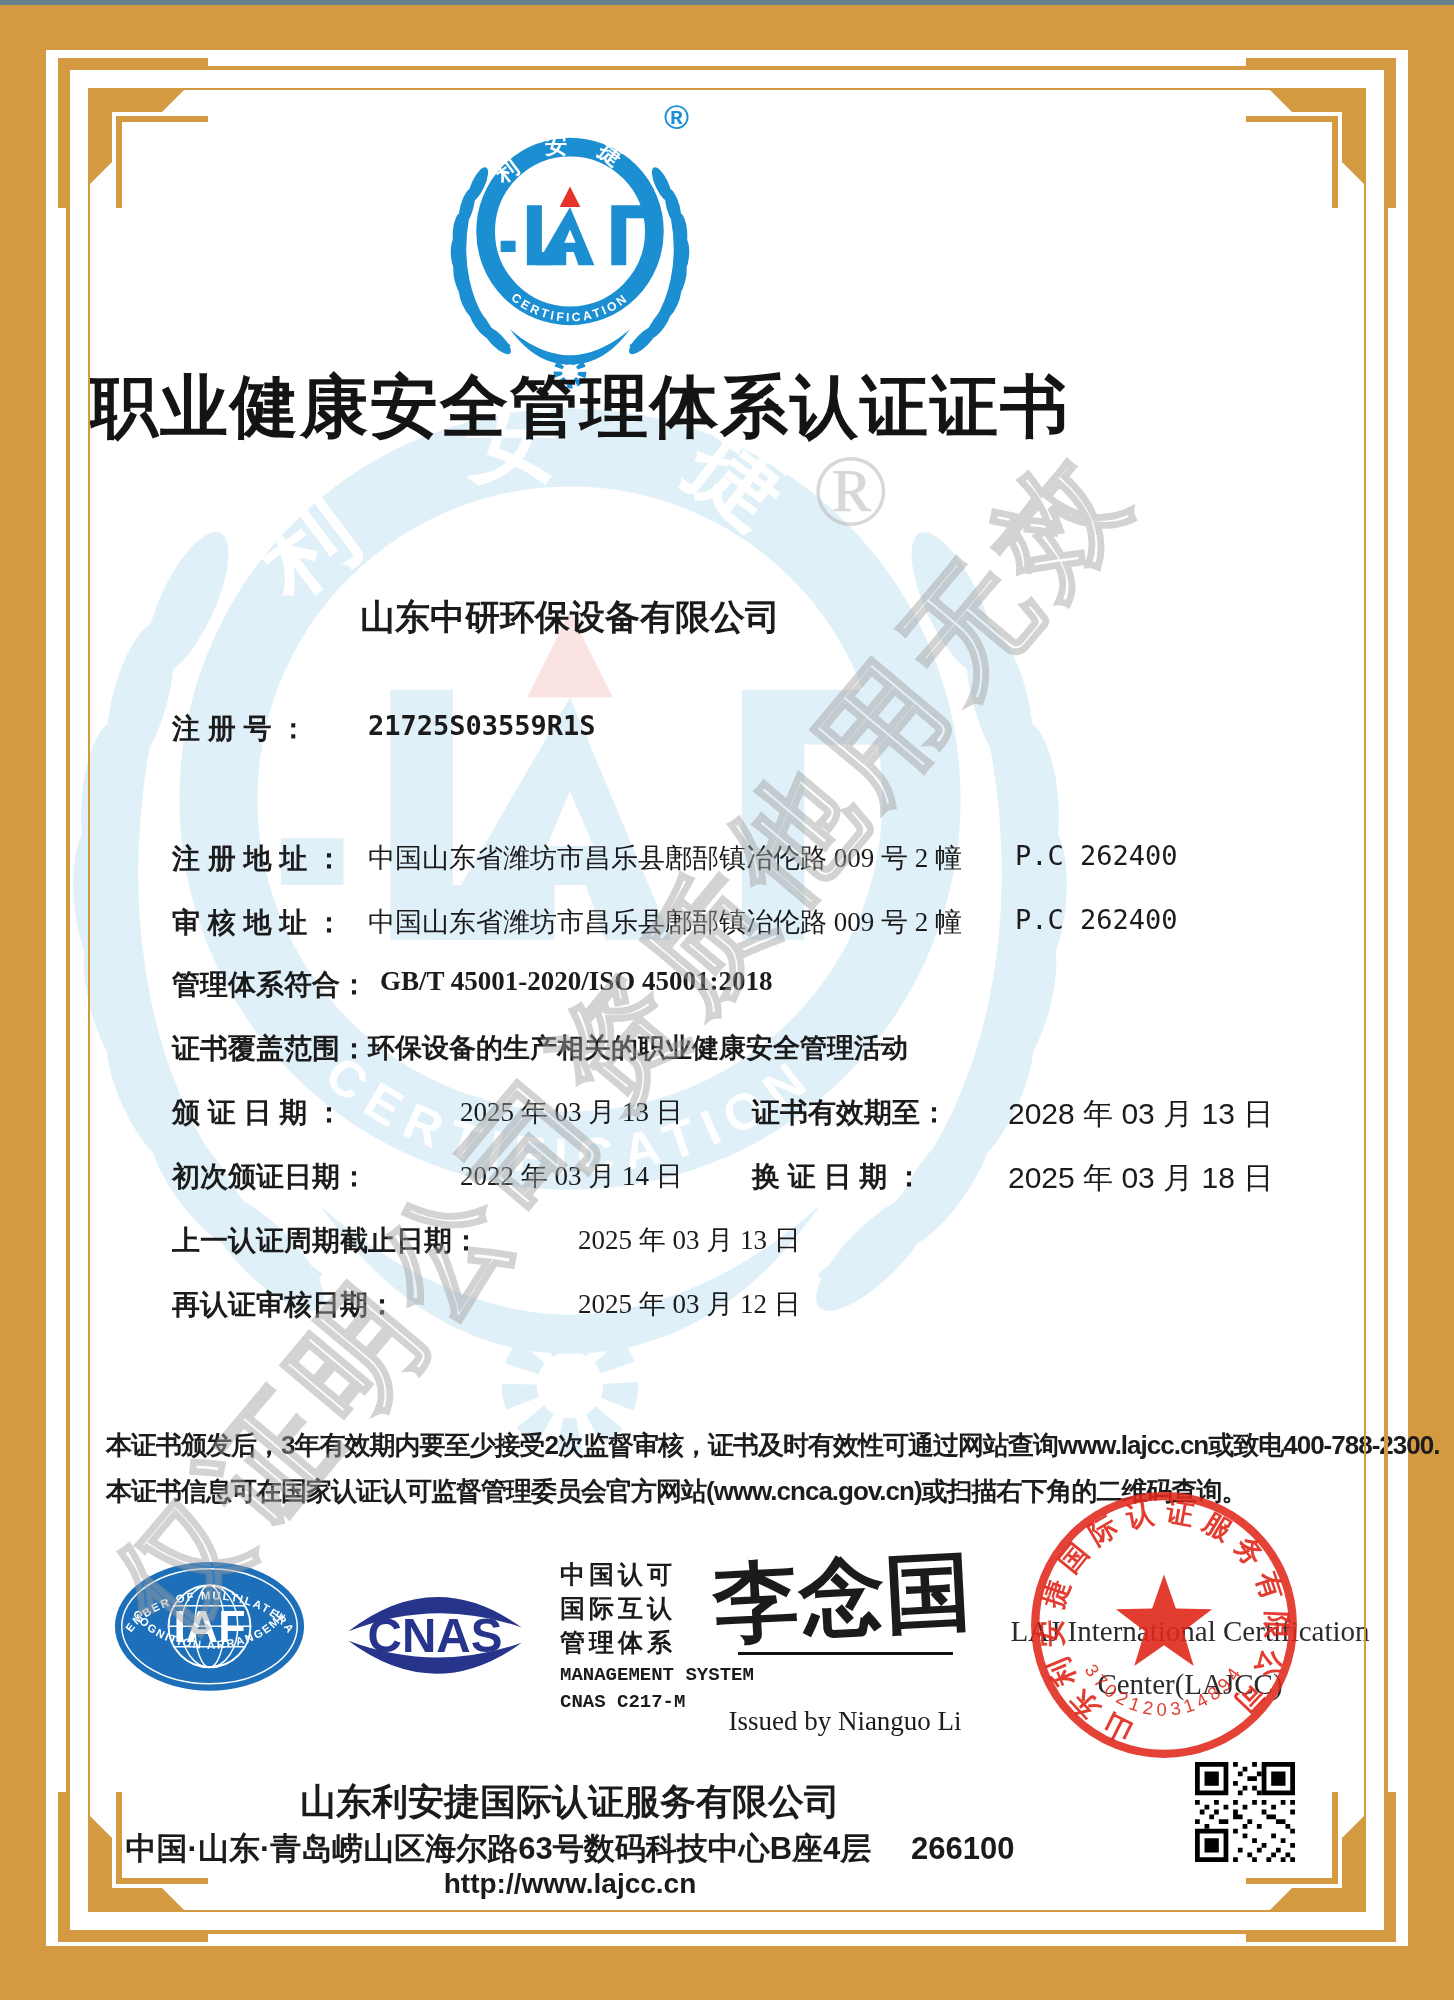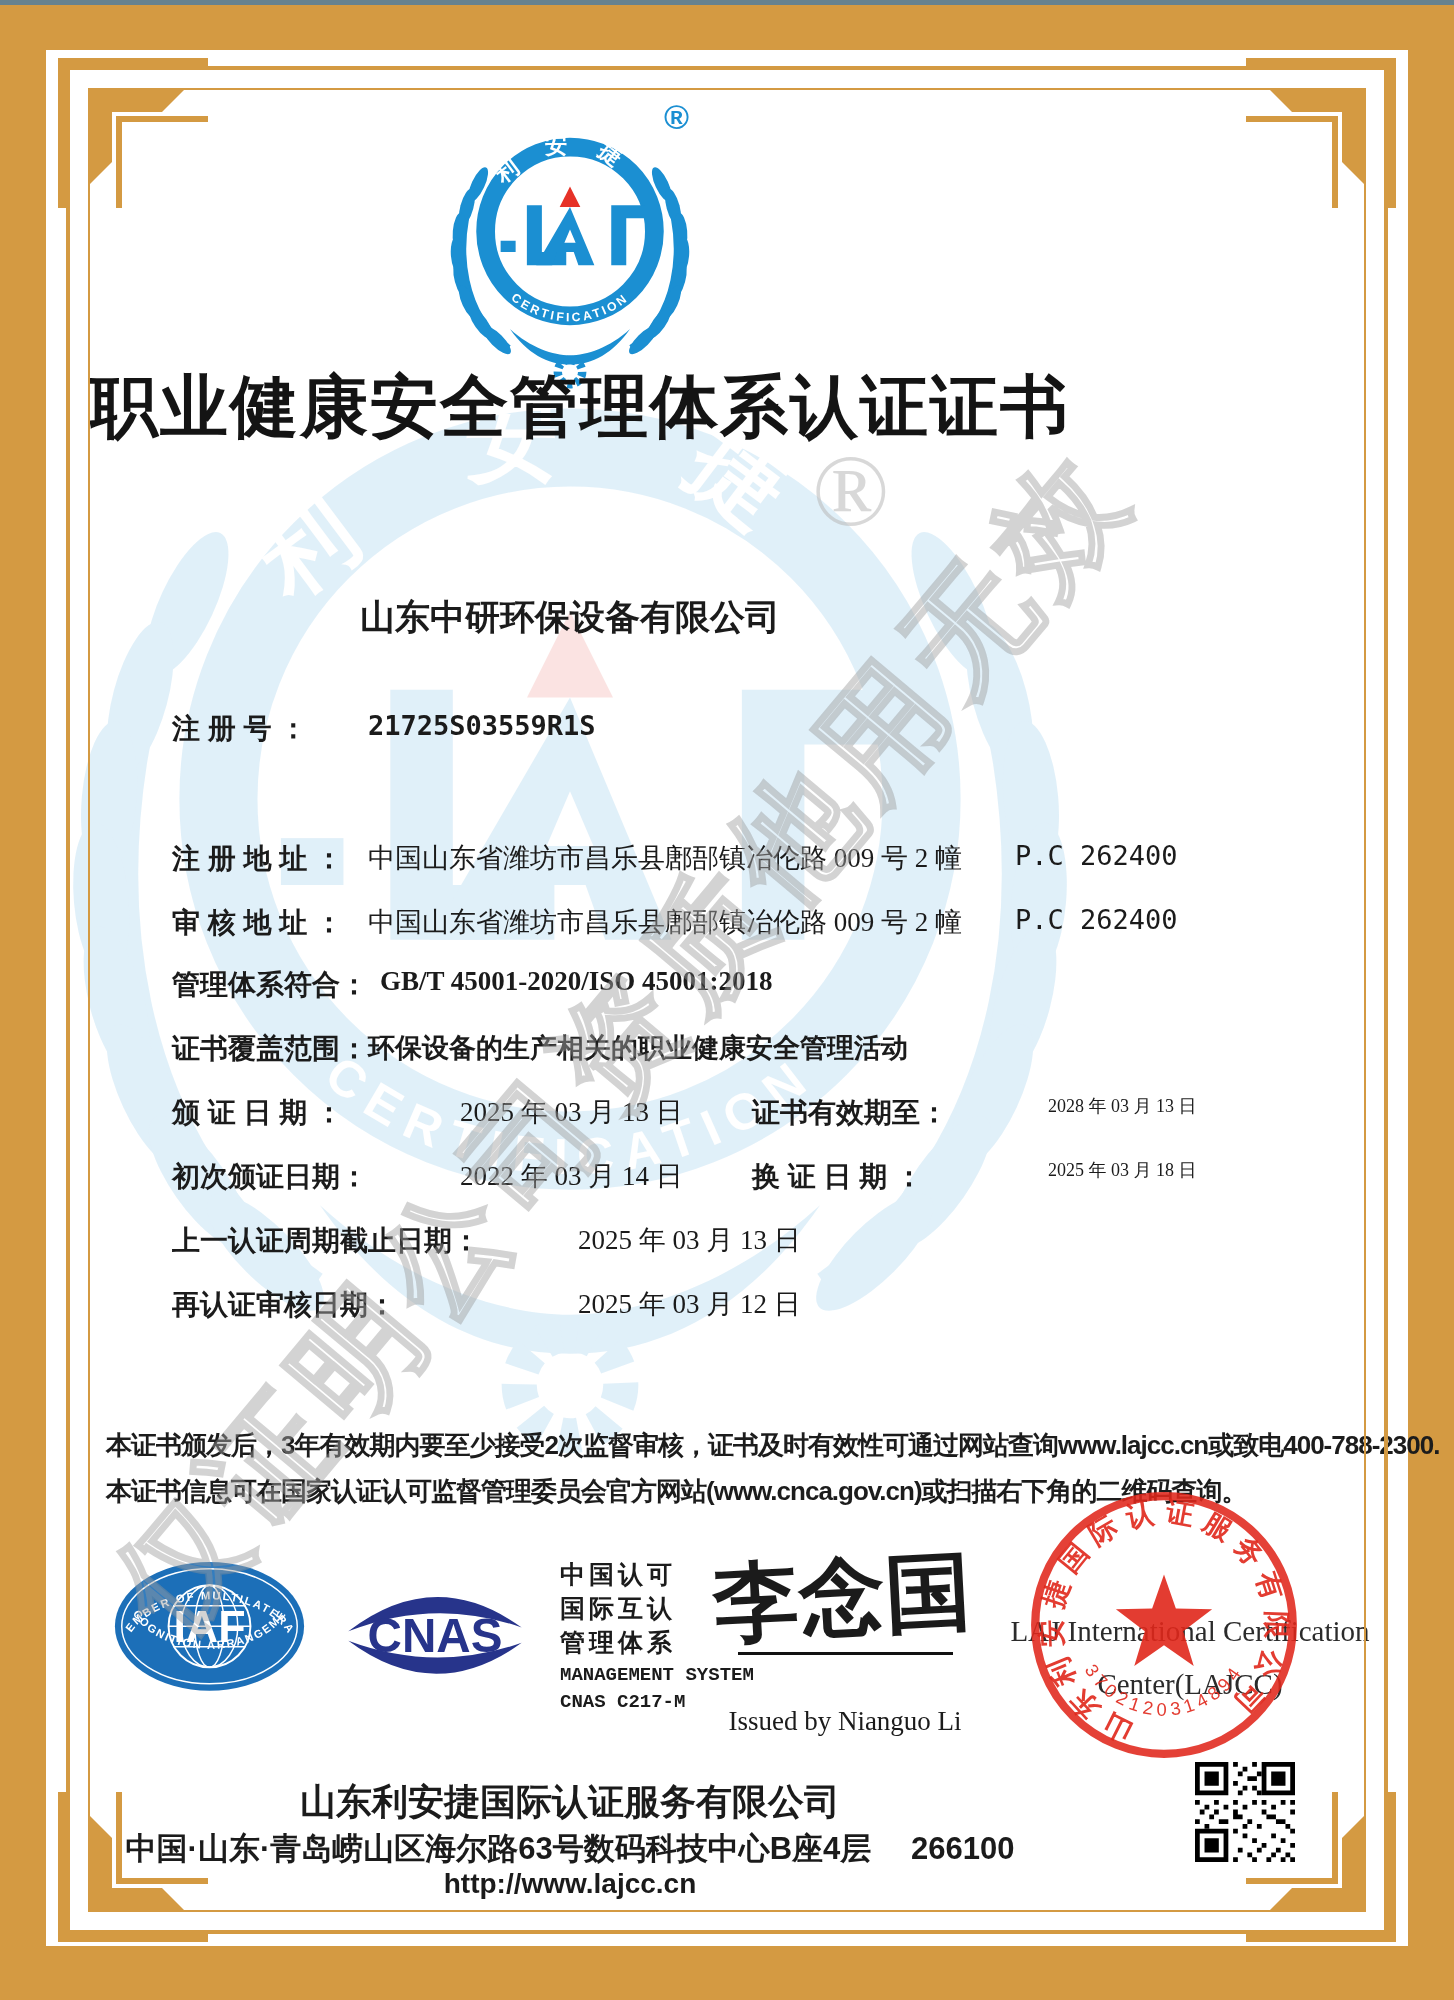--- a/index.html
+++ b/index.html
@@ -34,22 +34,22 @@
   .row{position:absolute;left:0;width:100%;height:44px;}
   .row .lab{position:absolute;left:172px;font-size:28px;font-weight:700;white-space:nowrap;}
   .row .val{position:absolute;left:368px;font-size:27px;white-space:nowrap;
             font-family:"Liberation Serif","DejaVu Serif",serif;}
   .row .val.mono{font-family:"DejaVu Sans Mono","Liberation Mono",monospace;font-weight:600;}
   .row .val.b{font-weight:700;margin-left:12px;}
   .row .val.sans{font-family:"Liberation Sans","DejaVu Sans",sans-serif;font-weight:700;}
   .row .pc{position:absolute;left:1015px;font-size:27px;white-space:nowrap;
            font-family:"DejaVu Sans Mono","Liberation Mono",monospace;}
   .row .lab2{position:absolute;left:752px;font-size:28px;font-weight:700;white-space:nowrap;}
-  .row .val2{position:absolute;left:1048px;font-size:18px;white-space:nowrap;
-             font-family:Liberation Serif, serif;}
+  .row .val2{position:absolute;left:1008px;font-size:30px;white-space:nowrap;
+             font-family:Liberation Sans, sans-serif;}
   .row .vdate{left:460px;}
   .row .vdate2{left:578px;}
 
   .notice{position:absolute;left:106px;width:1260px;font-size:26px;font-weight:600;
           letter-spacing:-1px;white-space:nowrap;color:#1c1c1c;}
   .iaf-logo{left:112px;top:1560px;width:195px;}
   .cnas-logo{left:335px;top:1578px;width:200px;}
   .accred{left:560px;top:1560px;width:220px;font-family:Liberation Mono, monospace;}
   .accred .cn{font-size:25px;font-weight:700;line-height:34px;letter-spacing:4px;}
   .accred .en{font-size:19px;font-weight:700;line-height:27px;letter-spacing:0;}

